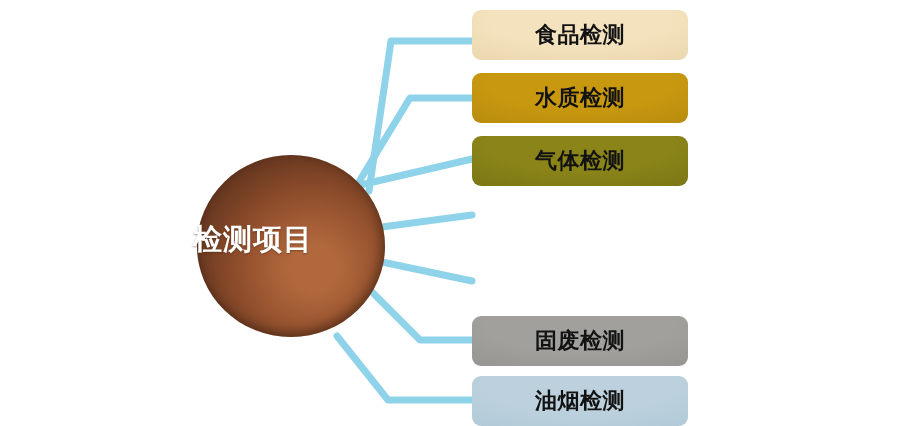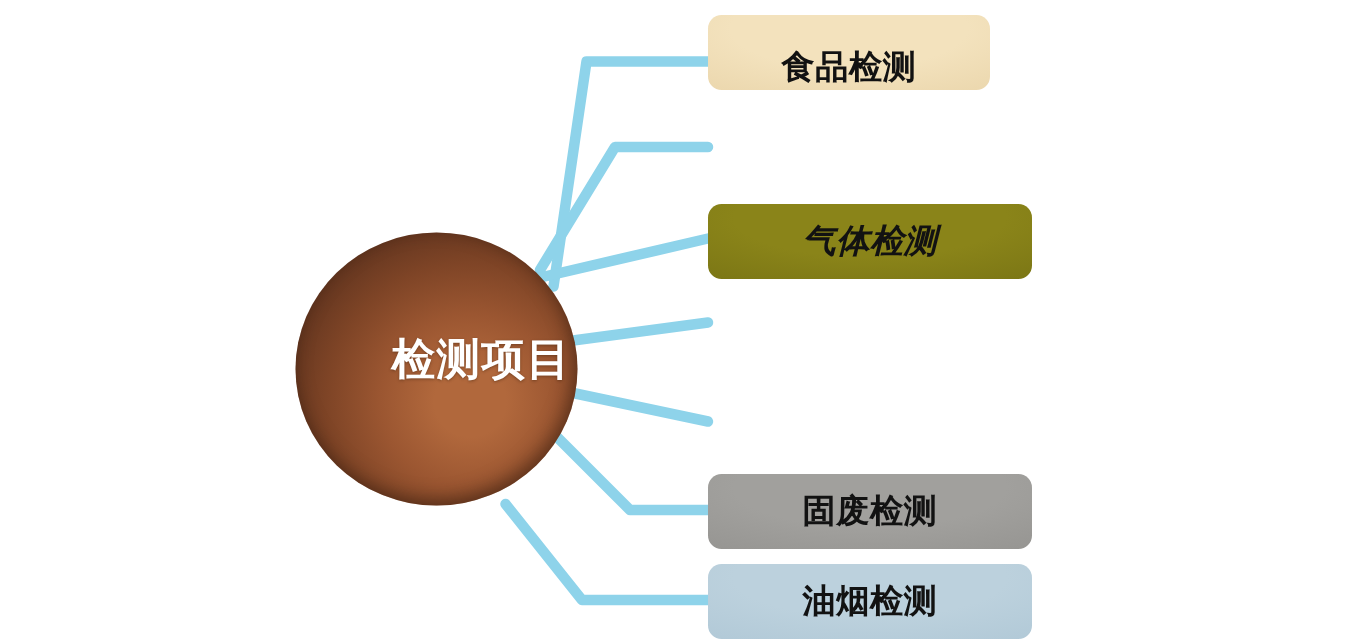--- a/index.html
+++ b/index.html
@@ -37,21 +37,21 @@
         #b1683c 0%,
         #a9623a 18%,
         #97532f 42%,
         #7d4326 66%,
         #603venue 80%,
         #5d3520 88%,
         #4c2b1a 100%);
     box-shadow: inset -2px -4px 12px rgba(40,20,10,0.55);
     display: flex;
     align-items: center;
-    justify-content: flex-end;
+    justify-content: flex-start;
     z-index: 3;
   }
   #hub-label {
     color: #ffffff;
     font-size: 29px;
     font-weight: bold;
     letter-spacing: 1px;
     white-space: nowrap;
     text-shadow: 0 1px 2px rgba(60,30,10,0.45);
     transform: translate(-4px, -6px);
@@ -90,26 +90,29 @@
         <path d="M 382,262 L 472,281" stroke="#8ed3ea" stroke-width="7"></path>
         <path d="M 370,290 L 420,340 L 472,340" stroke="#8ed3ea" stroke-width="7"></path>
         <path d="M 337,336 L 388,400 L 472,400" stroke="#8ed3ea" stroke-width="7"></path>
       </g>
   </svg>
 
   <div id="hub-node" style="left: 197px; top: 155px; width: 188px; height: 182px; background: radial-gradient(80% 80% at 62% 62%, rgb(177, 104, 60) 0%, rgb(177, 104, 60) 16%, rgb(155, 86, 49) 40%, rgb(126, 68, 38) 64%, rgb(102, 55, 32) 82%, rgb(76, 43, 26) 100%);">
     <span id="hub-label" style="color: rgb(255, 255, 255);">检测项目</span>
   </div>
 
-  <div class="leaf-node" style="left: 472px; top: 10px; width: 188px; height: 50px; background: radial-gradient(120% 150% at 50% 18%, rgb(243, 226, 189) 0%, rgb(243, 226, 189) 35%, rgb(228, 205, 159) 100%); align-items: flex-end;">
+  <div class="leaf-node" style="left: 472px; top: 10px; width: 216px; height: 50px; background: radial-gradient(120% 150% at 50% 18%, rgb(243, 226, 189) 0%, rgb(243, 226, 189) 35%, rgb(228, 205, 159) 100%);">
     <span class="leaf-label" style="color: rgb(18, 18, 18);">食品检测</span>
   </div>
 
+  <div class="leaf-node" style="left: 472px; top: 73px; width: 216px; height: 50px; background: radial-gradient(120% 150% at 50% 18%, rgb(200, 152, 15) 0%, rgb(200, 152, 15) 35%, rgb(168, 128, 12) 100%);">
+    <span class="leaf-label" style="color: rgb(18, 18, 18);">水质检测</span>
+  </div>
 
-  <div class="leaf-node" style="left: 472px; top: 136px; width: 216px; height: 50px; background: radial-gradient(120% 150% at 50% 18%, rgb(138, 132, 25) 0%, rgb(138, 132, 25) 35%, rgb(110, 106, 17) 100%); font-style: italic;">
+  <div class="leaf-node" style="left: 472px; top: 136px; width: 216px; height: 50px; background: radial-gradient(120% 150% at 50% 18%, rgb(138, 132, 25) 0%, rgb(138, 132, 25) 35%, rgb(110, 106, 17) 100%);">
     <span class="leaf-label" style="color: rgb(18, 18, 18);">气体检测</span>
   </div>
 
 
 
   <div class="leaf-node" style="left: 472px; top: 316px; width: 216px; height: 50px; background: radial-gradient(120% 150% at 50% 18%, rgb(161, 160, 157) 0%, rgb(161, 160, 157) 35%, rgb(140, 139, 136) 100%); justify-content: center;">
     <span class="leaf-label" style="color: rgb(18, 18, 18);">固废检测</span>
   </div>
 
   <div class="leaf-node" style="left: 472px; top: 376px; width: 216px; height: 50px; background: radial-gradient(120% 150% at 50% 18%, rgb(188, 209, 221) 0%, rgb(188, 209, 221) 35%, rgb(168, 194, 210) 100%); text-align: center;">

